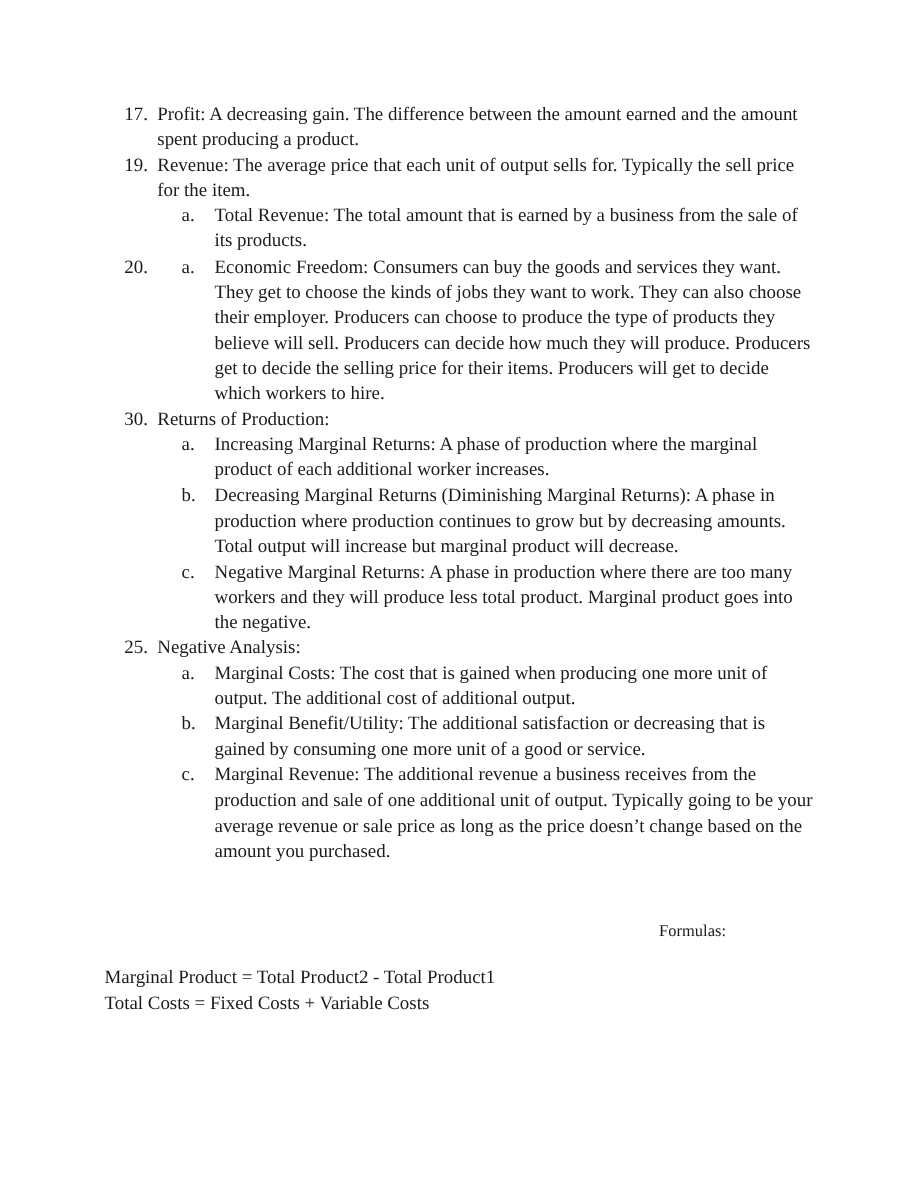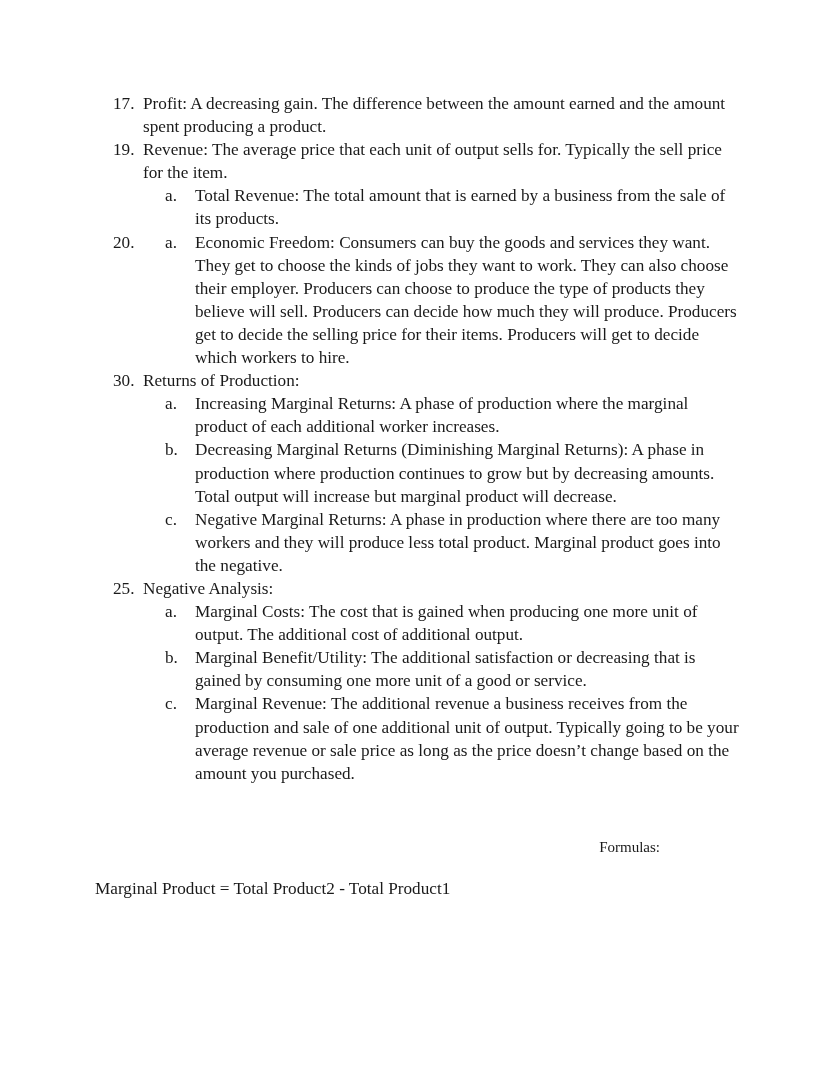--- a/index.html
+++ b/index.html
@@ -181,15 +181,16 @@
         </div>
       </div>
     </div>
 
   </div>
 
   <div class="formulas-heading">Formulas:</div>
 
   <div class="formulas-list">
     <div class="formula-line">Marginal Product = Total Product2 - Total Product1</div>
+    <div class="formula-line">Total Costs = Fixed Costs + Variable Costs</div>
   </div>
 
 </div>
 
 </body></html>

